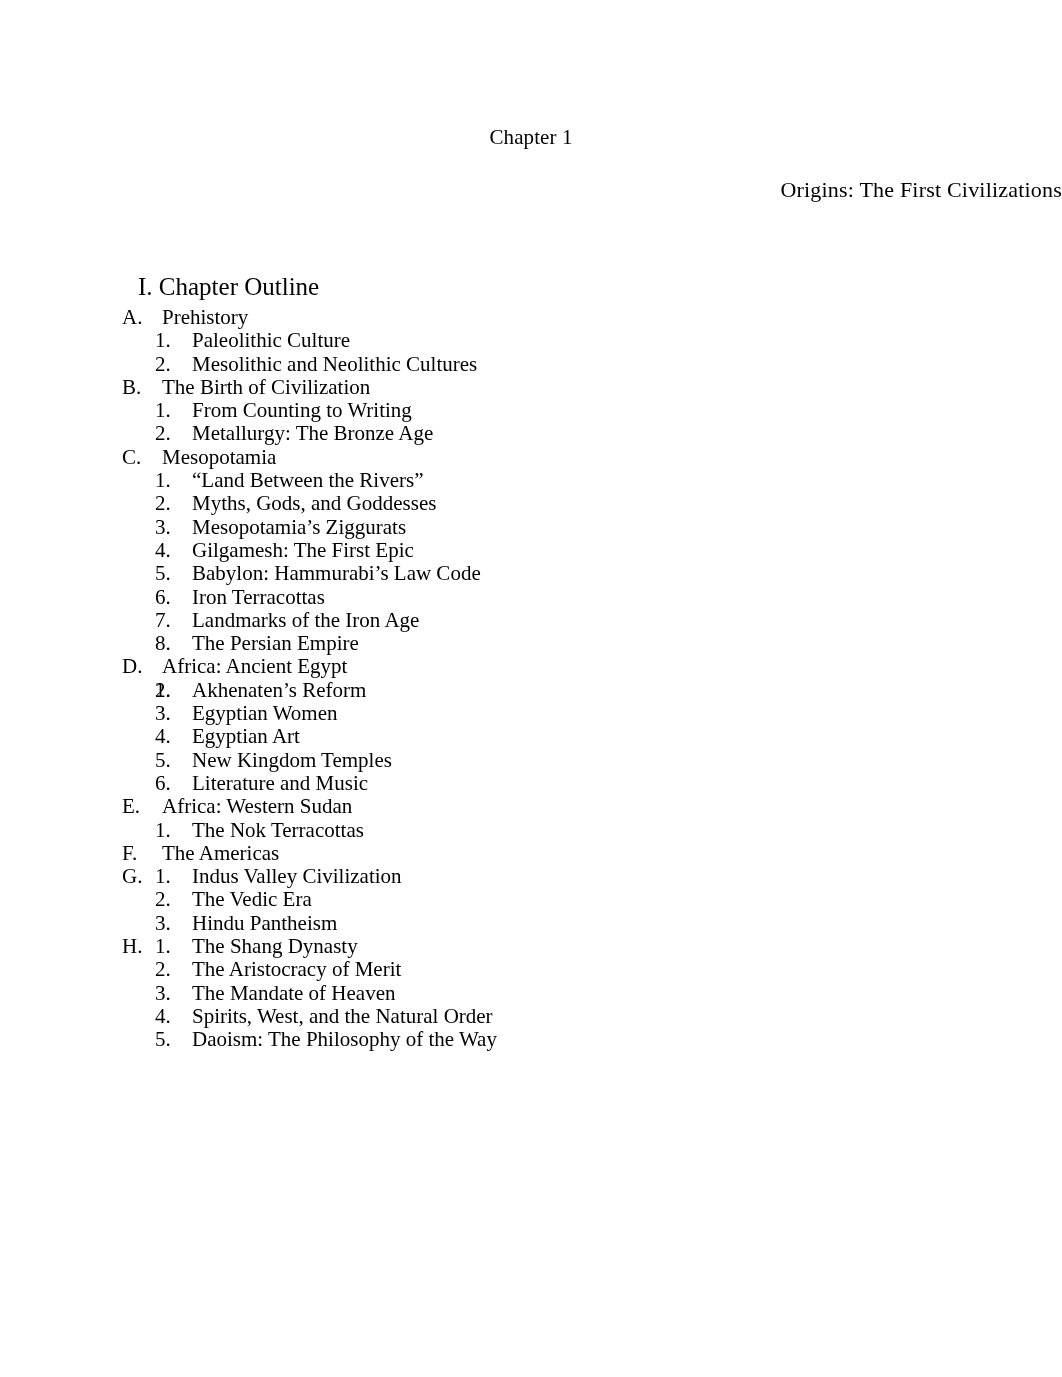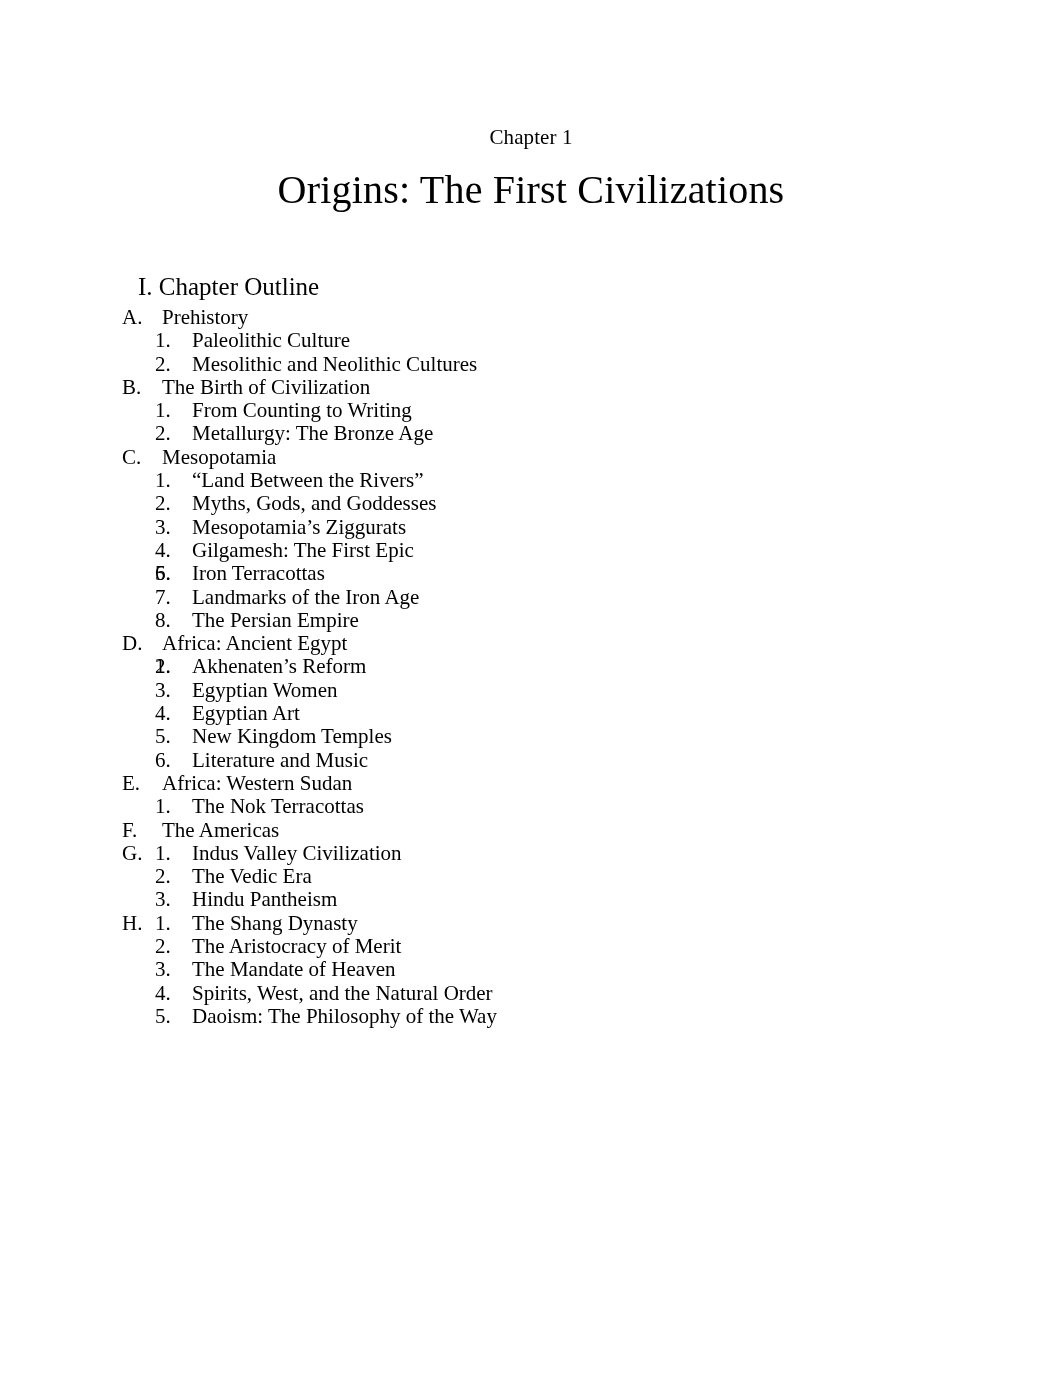--- a/index.html
+++ b/index.html
@@ -35,22 +35,22 @@
     line-height: 27px;
     letter-spacing: 0.1px;
   }
 
   
   .doc-title {
     position: absolute;
     top: 169px;
     left: 0;
     width: 1062px;
-    text-align: center;
-    font-size: 40px;
+    text-align: right;
+    font-size: 22px;
     line-height: 42px;
     font-weight: normal;
     margin: 0;
     letter-spacing: 0.2px;
   }
 
   
   .section-heading {
     position: absolute;
     top: 255px;
@@ -136,21 +136,21 @@
         <div class="lvl1"><span class="marker">B.</span><span class="item-text">The Birth of Civilization</span></div>
         <div class="lvl2"><span class="marker">1.</span><span class="item-text">From Counting to Writing</span></div>
         <div class="lvl2"><span class="marker">2.</span><span class="item-text">Metallurgy: The Bronze Age</span></div>
       </div>
       <div class="outline-group">
         <div class="lvl1"><span class="marker">C.</span><span class="item-text">Mesopotamia</span></div>
         <div class="lvl2"><span class="marker">1.</span><span class="item-text">“Land Between the Rivers”</span></div>
         <div class="lvl2"><span class="marker">2.</span><span class="item-text">Myths, Gods, and Goddesses</span></div>
         <div class="lvl2"><span class="marker">3.</span><span class="item-text">Mesopotamia’s Ziggurats</span></div>
         <div class="lvl2"><span class="marker">4.</span><span class="item-text">Gilgamesh: The First Epic</span></div>
-        <div class="lvl2"><span class="marker">5.</span></div>
+        <div class="lvl2"><span class="marker">5.</span><span class="item-text">Babylon: Hammurabi’s Law Code</span></div>
         <div class="lvl2"><span class="marker">6.</span><span class="item-text">Iron Terracottas</span></div>
         <div class="lvl2"><span class="marker">7.</span><span class="item-text">Landmarks of the Iron Age</span></div>
         <div class="lvl2"><span class="marker">8.</span><span class="item-text">The Persian Empire</span></div>
       </div>
       <div class="outline-group">
         <div class="lvl1"><span class="marker">D.</span><span class="item-text">Africa: Ancient Egypt</span></div>
         <div class="lvl2"><span class="marker">1.</span></div>
         <div class="lvl2"><span class="marker">2.</span><span class="item-text">Akhenaten’s Reform</span></div>
         <div class="lvl2"><span class="marker">3.</span><span class="item-text">Egyptian Women</span></div>
         <div class="lvl2"><span class="marker">4.</span><span class="item-text">Egyptian Art</span></div>

